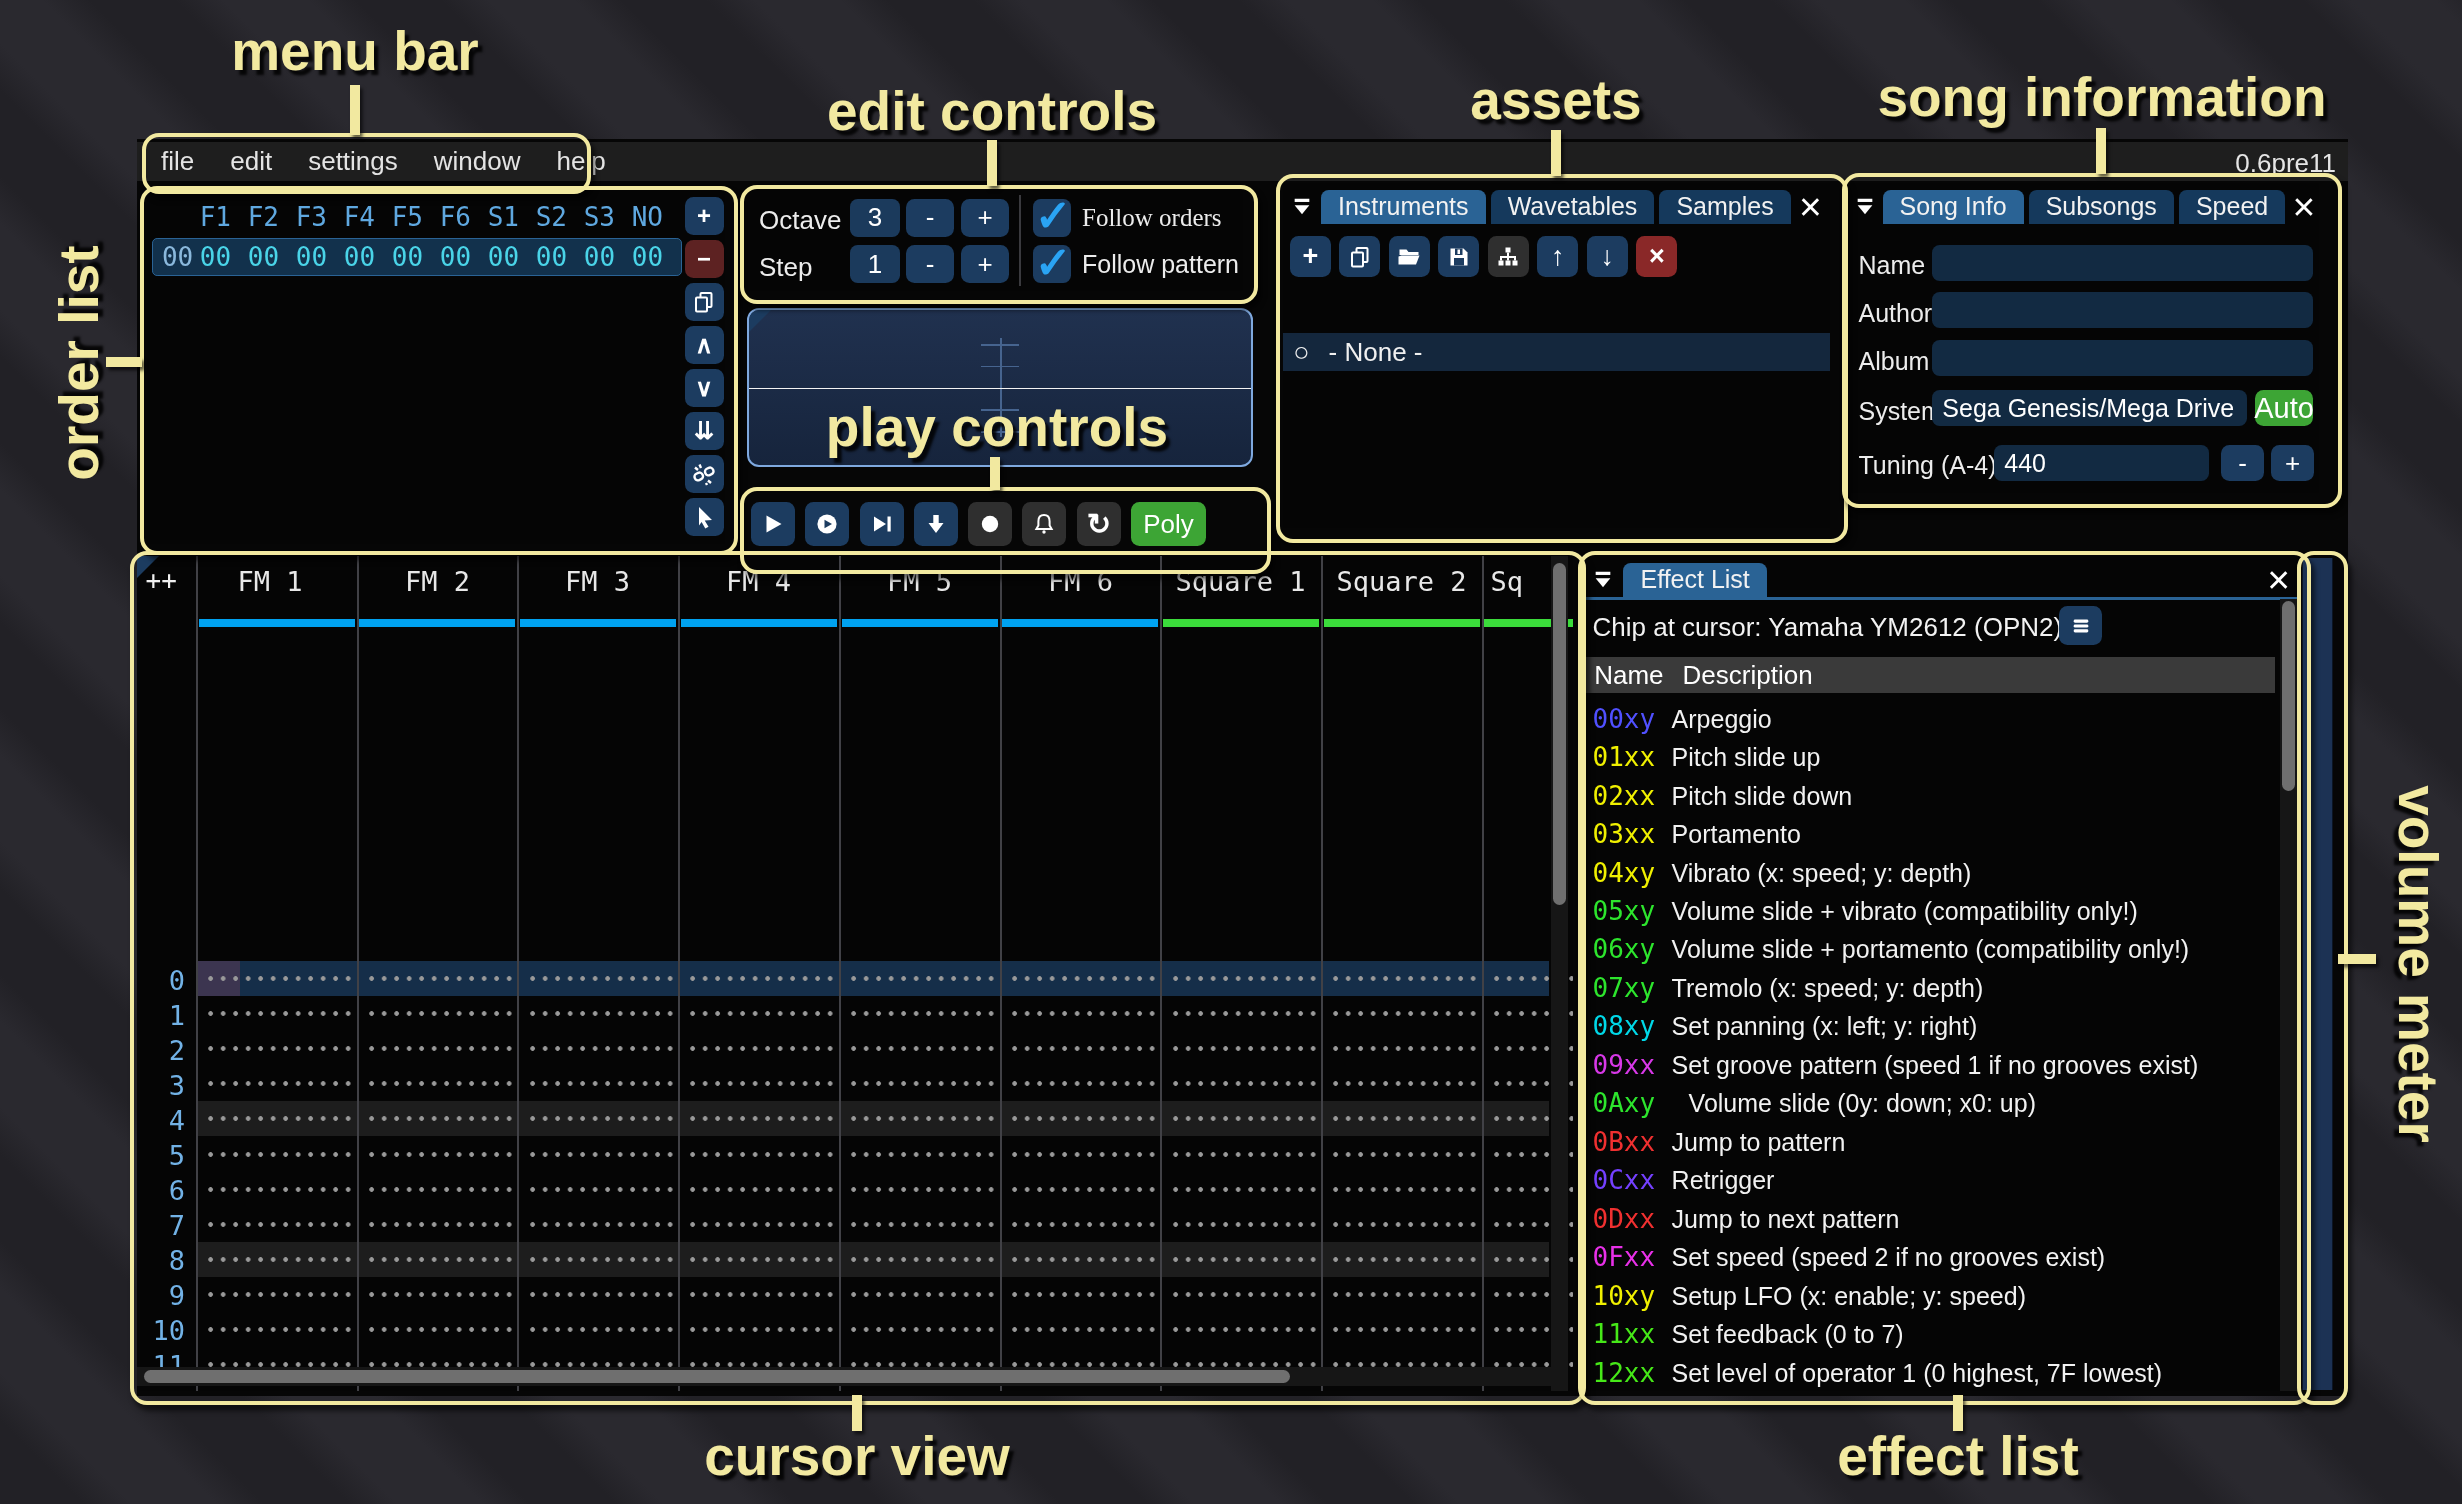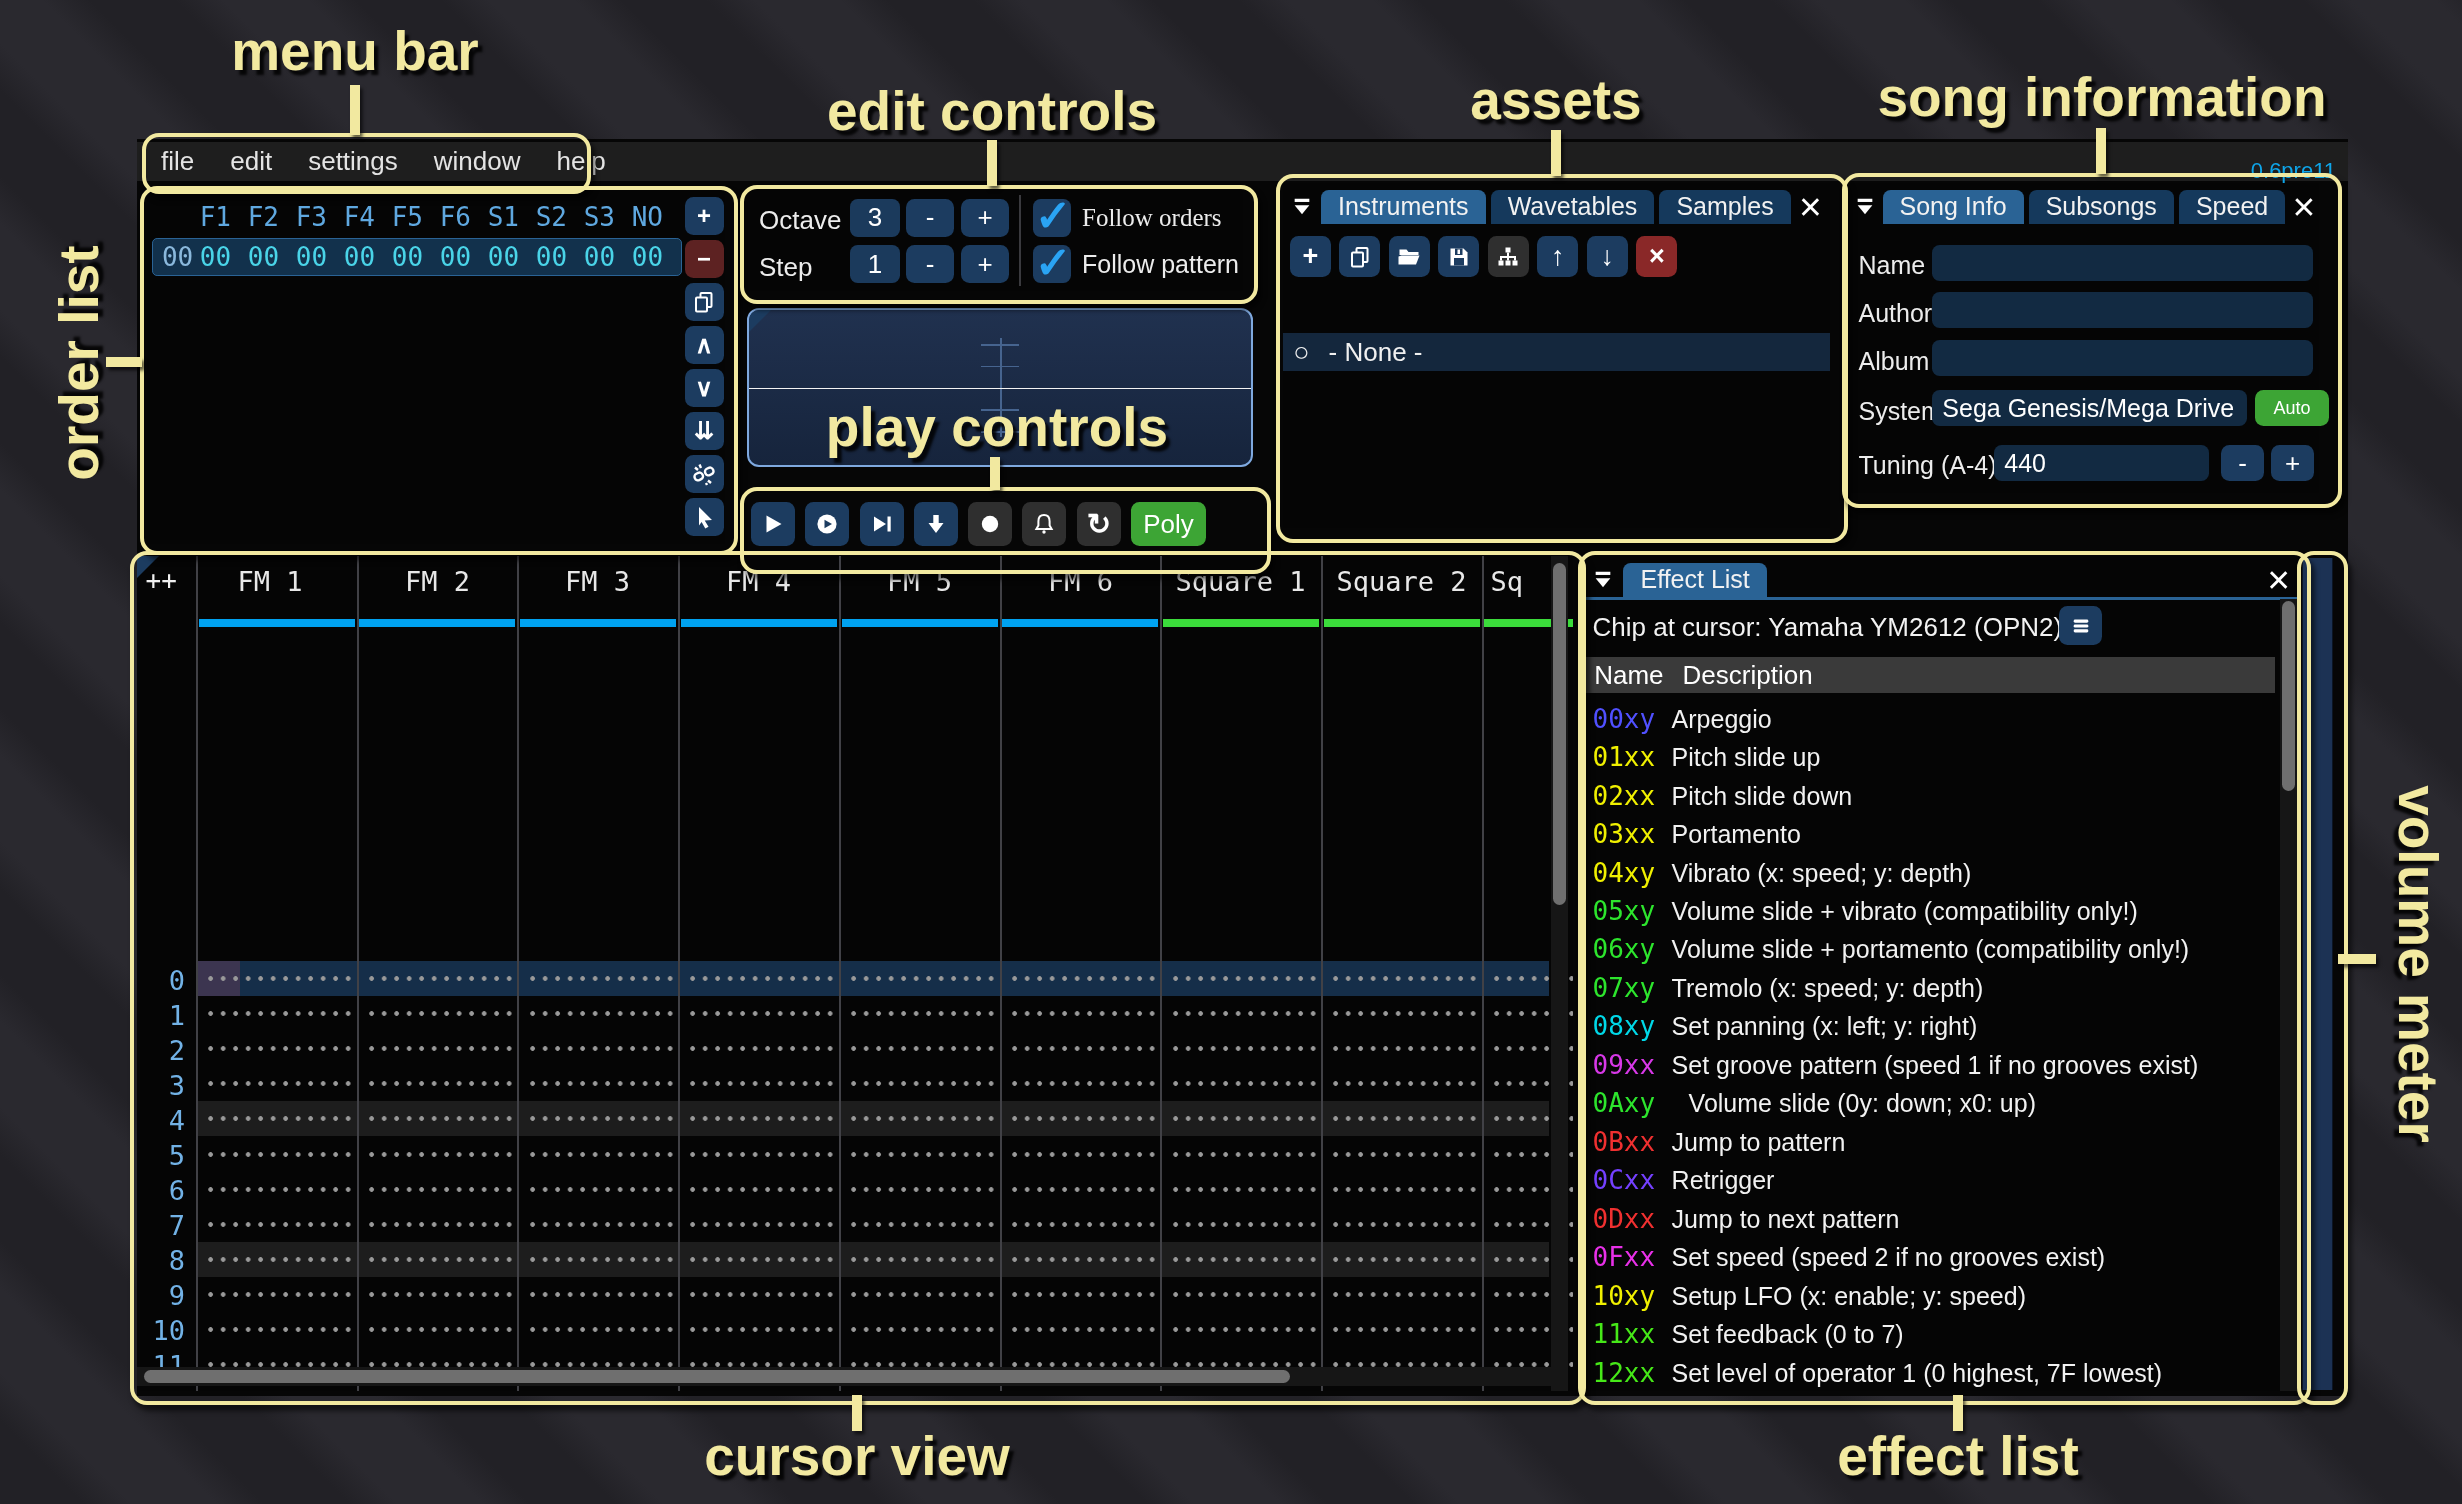--- a/index.html
+++ b/index.html
@@ -4,21 +4,21 @@
 <style>
   html,body{margin:0;padding:0;background:#1d1c21;}
   .stage{position:relative;width:2462px;height:1505px;overflow:hidden;
     font-family:"Liberation Sans",sans-serif;
     background:repeating-linear-gradient(45deg,#222126 0px,#222126 60px,#2a292f 94px,#2a292f 154px,#222126 188px);}
 
   
   .app{position:absolute;left:137px;top:139px;width:2211px;height:1257px;background:#060606;}
   .menubar{position:absolute;left:0;top:2.6px;width:100%;height:39px;background:#1e1e1e;display:flex;align-items:center;padding:0 0 0 24px;box-sizing:border-box;}
   .menu-item{color:#e4e4e4;font-size:26px;margin-right:36px;cursor:default;}
-  .version{position:absolute;right:12px;top:16px;color:#0ea5e9;font-size:22px;}
+  .version{position:absolute;right:12px;top:6px;color:#e5e5e5;font-size:26px;}
 
   .panel{position:absolute;background:#050505;}
 
   
   .tabbar{position:absolute;left:5.1px;top:6.8px;right:5.1px;height:34px;display:flex;gap:5.1px;align-items:flex-end;}
   .tab{height:34px;border-radius:7.7px 7.7px 0 0;background:#15395c;color:#f2f2f2;font-size:25px;display:flex;align-items:center;justify-content:center;padding:0 17px;white-space:nowrap;}
   .tab.active{background:#2a6395;}
   .collapse{width:31px;height:34px;display:flex;align-items:center;justify-content:center;}
   .closex{margin-left:auto;width:32.5px;height:34px;color:#fff;font-size:39px;line-height:34px;text-align:center;font-weight:400;}
 
@@ -311,21 +311,21 @@
         <div class="closex">×</div>
       </div>
       <div class="si-label" style="left:8.5px;top:68px;">Name</div>
       <input class="inp" style="left: 82px; top: 62px; width: 381px;" readonly="" value="">
       <div class="si-label" style="left:8.5px;top:116px;">Author</div>
       <input class="inp" style="left: 82px; top: 109px; width: 381px;" readonly="" value="">
       <div class="si-label" style="left:8.5px;top:164px;">Album</div>
       <input class="inp" style="left: 82px; top: 157px; width: 381px;" readonly="" value="">
       <div class="si-label" style="left:8.5px;top:214px;">System</div>
       <div class="inp" style="left:82px;top:207px;width:315px;display:flex;align-items:center;">Sega Genesis/Mega Drive</div>
-      <div class="btn green" style="position:absolute;left:405px;top:207px;width:74px;height:36px;font-size:18px;">Auto</div>
+      <div class="btn green" style="position:absolute;left:405px;top:207px;width:58px;height:36px;font-size:29px;">Auto</div>
       <div class="si-label" style="left:8.5px;top:268px;">Tuning (A-4)</div>
       <input class="inp" style="left: 144px; top: 262px; width: 215px;" readonly="" value="440">
       <div class="btn blue" style="position:absolute;left:371px;top:262px;width:43px;height:36px;">-</div>
       <div class="btn blue" style="position:absolute;left:421px;top:262px;width:43px;height:36px;">+</div>
     </div>
 
     <div class="panel pattern" id="pattern-panel" style="left:0px;top:417px;width:1436px;height:835px;">
       <div class="corner-tri"></div>
       <div style="position:absolute;left:8.5px;top:8.5px;color:#f0f0f0;font-size:26px;font-family:'DejaVu Sans Mono',monospace;">++</div>
     <div class="rowbg" style="top: 405px; background: rgb(21, 46, 73);"></div>

